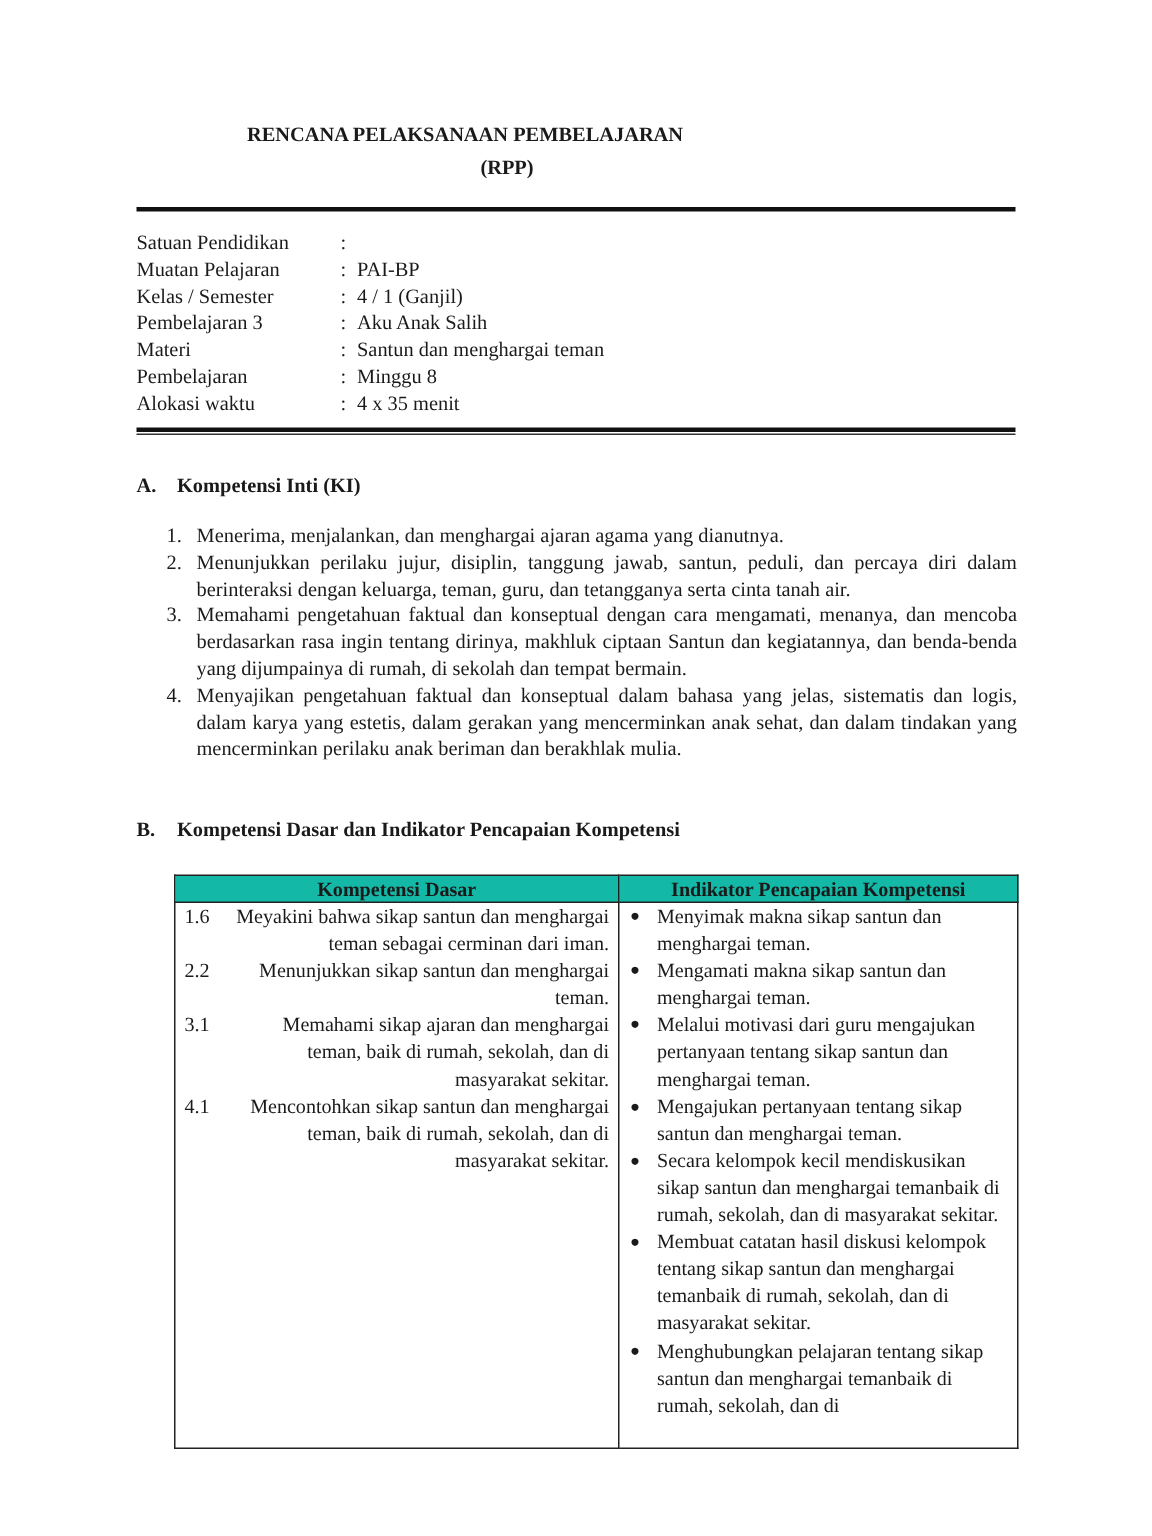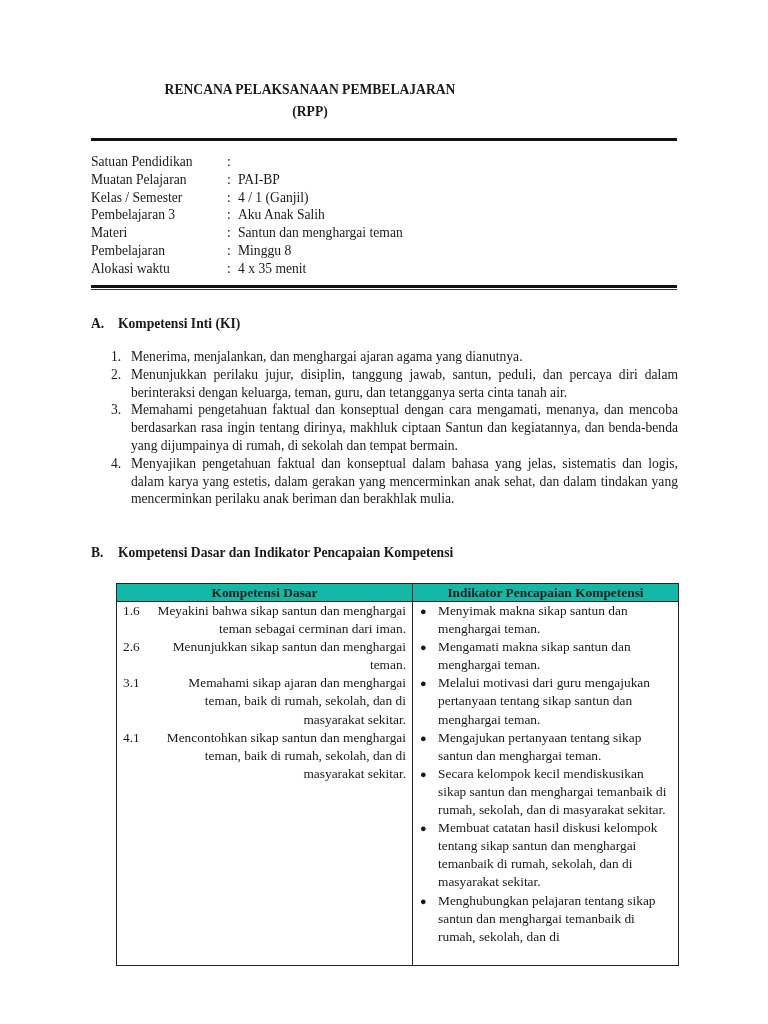--- a/index.html
+++ b/index.html
@@ -32,21 +32,21 @@
     .kd-num { width:32px; flex:none; }
     .kd-text { flex:1; padding-right:6px;text-align:right; }
     .ind-item { display:flex; padding-left:7px; }
     .ind-bullet { width:18px; flex:none; font-size:11px; }
     .ind-text { flex:1; padding-right:4px; }
   </style>
 </head>
 <body>
 
 <div class="abs title" style="top:82px;">RENCANA PELAKSANAAN PEMBELAJARAN</div>
-<div class="abs title" style="top:104px;">(RPP)</div>
+<div class="abs title" style="top:104px;padding-left:28px;">(RPP)</div>
 
 <div class="abs rule-thick" style="top:138px;"></div>
 
 <div class="abs info">
   <div class="info-row">
     <span class="info-label">Satuan Pendidikan</span>
     <span class="info-colon">:</span>
   </div>
   <div class="info-row">
     <span class="info-label">Muatan Pelajaran</span>
@@ -123,21 +123,21 @@
     </tr>
   </thead>
   <tbody>
     <tr style="height:364px;">
       <td class="kd-col">
         <div class="kd-item">
           <span class="kd-num">1.6</span>
           <span class="kd-text">Meyakini bahwa sikap santun dan menghargai teman sebagai cerminan dari iman.</span>
         </div>
         <div class="kd-item">
-          <span class="kd-num">2.6</span>
+          <span class="kd-num">2.2</span>
           <span class="kd-text">Menunjukkan sikap santun dan menghargai teman.</span>
         </div>
         <div class="kd-item">
           <span class="kd-num">3.1</span>
           <span class="kd-text">Memahami sikap ajaran dan menghargai teman, baik di rumah, sekolah, dan di masyarakat sekitar.</span>
         </div>
         <div class="kd-item">
           <span class="kd-num">4.1</span>
           <span class="kd-text">Mencontohkan sikap santun dan menghargai teman, baik di rumah, sekolah, dan di masyarakat sekitar.</span>
         </div>

